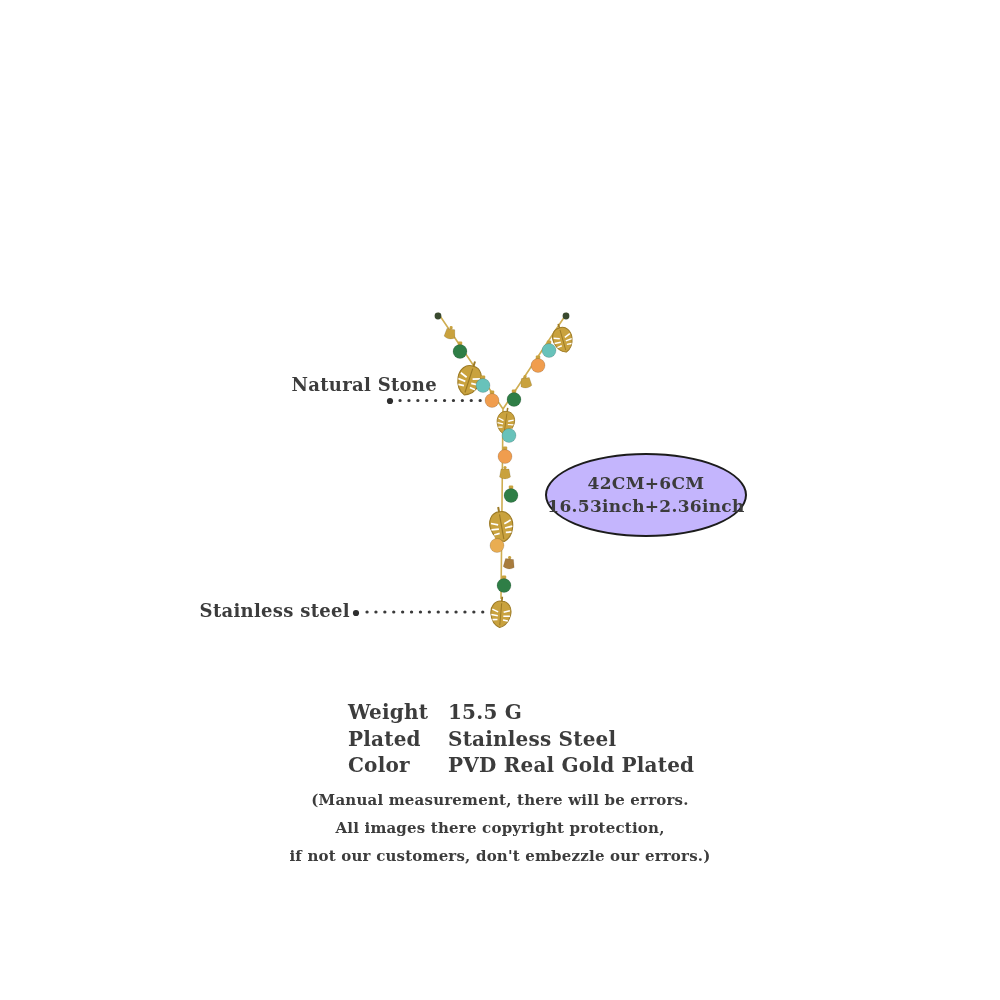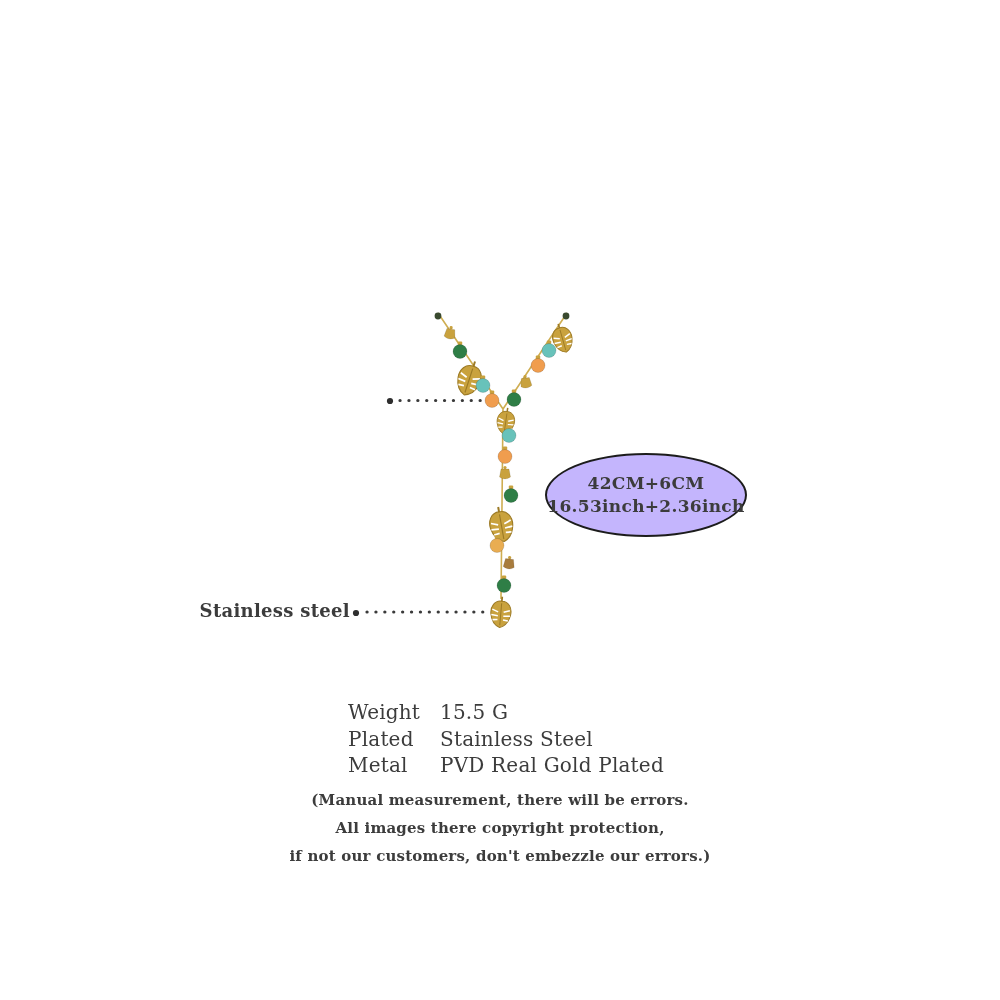--- a/index.html
+++ b/index.html
@@ -16,22 +16,22 @@
   .callout.stainless{left:150px;top:600px;width:200px;text-align:right;}
   .size-ellipse{
     position:absolute;left:545px;top:453px;width:202px;height:84px;
     border:2px solid var(--ellipse-border,#1c1c1c);border-radius:50%;
     display:flex;flex-direction:column;align-items:center;justify-content:center;
     font-weight:bold;font-size:17px;line-height:23px;letter-spacing:.3px;
     box-sizing:border-box;background:#c4b5fd;
   }
   .specs{
     position:absolute;left:348px;top:699px;
-    display:grid;grid-template-columns:92px auto;column-gap:0;
-    font-weight:normal;font-size:20px;line-height:26.5px;letter-spacing:.2px;
+    display:grid;grid-template-columns:92px auto;column-gap:8px;
+    font-weight:bold;font-size:20px;line-height:26.5px;letter-spacing:.2px;
   }
   .disclaimer{
     position:absolute;left:230px;top:786px;width:540px;text-align:center;
     font-weight:bold;font-size:15px;line-height:28px;letter-spacing:.2px;
   }
 </style>
 </head>
 <body>
 
 <div class="canvas">
@@ -82,33 +82,34 @@
     <use href="#bead" transform="translate(504 586)" fill="var(--green-stone,#2f7e46)"></use>
     <use href="#leaf" transform="translate(501 611) rotate(5) scale(1.1)" fill="var(--gold,#c9a23e)"></use>
 
     <circle cx="390" cy="401" r="3.1" fill="#2e2e2e"></circle>
     <line x1="400" y1="400.5" x2="484" y2="400.5" stroke="#3a3a3a" stroke-width="3.2" stroke-linecap="round" stroke-dasharray="0.1 8.8"></line>
 
     <circle cx="356" cy="613" r="3.1" fill="#2e2e2e"></circle>
     <line x1="367" y1="612" x2="486" y2="612" stroke="#3a3a3a" stroke-width="3.2" stroke-linecap="round" stroke-dasharray="0.1 8.8"></line>
   </svg>
 
+  <div class="callout natural">Natural Stone</div>
   <div class="callout stainless">Stainless steel</div>
 
   <div class="size-ellipse">
     <div>42CM+6CM</div>
     <div>16.53inch+2.36inch</div>
   </div>
 
   <div class="specs">
     <span>Weight</span>
     <span>15.5 G</span>
     <span>Plated</span>
     <span>Stainless Steel</span>
-    <span>Metal</span>
+    <span>Color</span>
     <span>PVD Real Gold Plated</span>
   </div>
 
   <div class="disclaimer">
     <div>(Manual measurement, there will be errors.</div>
     <div>All images there copyright protection,</div>
     <div>if not our customers, don't embezzle our errors.)</div>
   </div>
 
 </div>

